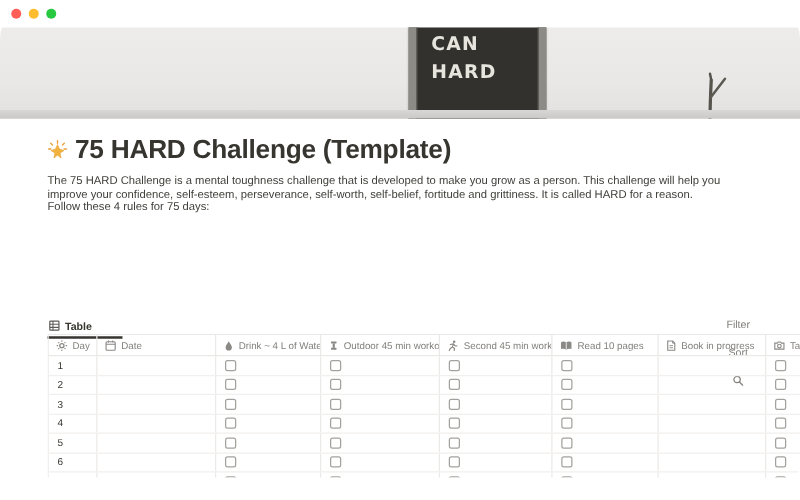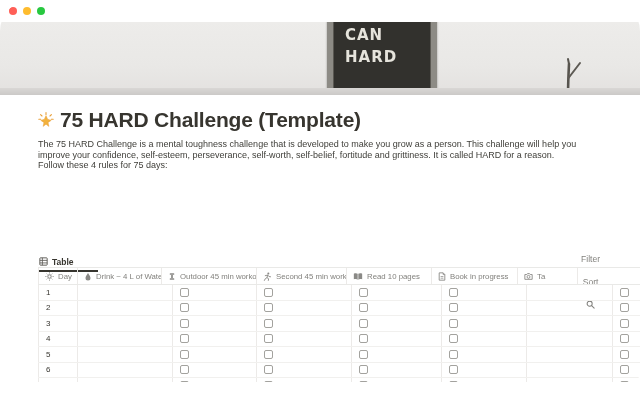--- a/index.html
+++ b/index.html
@@ -143,20 +143,31 @@
                 <line x1="13.4" y1="8" x2="15.5" y2="8"></line>
                 <line x1="2.9" y1="2.9" x2="4.3" y2="4.3"></line>
                 <line x1="11.7" y1="11.7" x2="13.1" y2="13.1"></line>
                 <line x1="2.9" y1="13.1" x2="4.3" y2="11.7"></line>
                 <line x1="11.7" y1="4.3" x2="13.1" y2="2.9"></line>
               </g>
             </svg>
           </span>
           <span>Day</span>
         </div>
+        <div class="hcell" style="width: 95px;">
+          <span class="icon">
+            <svg width="9" height="9" viewBox="0 0 16 16">
+              <rect x="1.5" y="2.5" width="13" height="12" rx="1.5" fill="none" stroke="#8a8986" stroke-width="1.6"></rect>
+              <line x1="1.5" y1="6" x2="14.5" y2="6" stroke="#8a8986" stroke-width="1.6"></line>
+              <line x1="5" y1="0.8" x2="5" y2="3.5" stroke="#8a8986" stroke-width="1.6"></line>
+              <line x1="11" y1="0.8" x2="11" y2="3.5" stroke="#8a8986" stroke-width="1.6"></line>
+            </svg>
+          </span>
+          <span>Date</span>
+        </div>
         <div class="hcell" style="width: 84px;">
           <span class="icon">
             <svg width="8" height="9" viewBox="0 0 16 16">
               <path d="M8 1 C5.4 5.4 3 8.2 3 10.8 A5 5 0 0 0 13 10.8 C13 8.2 10.6 5.4 8 1 Z" fill="#8a8986"></path>
             </svg>
           </span>
           <span>Drink ~ 4 L of Water</span>
         </div>
         <div class="hcell" style="width: 95px;">
           <span class="icon">

